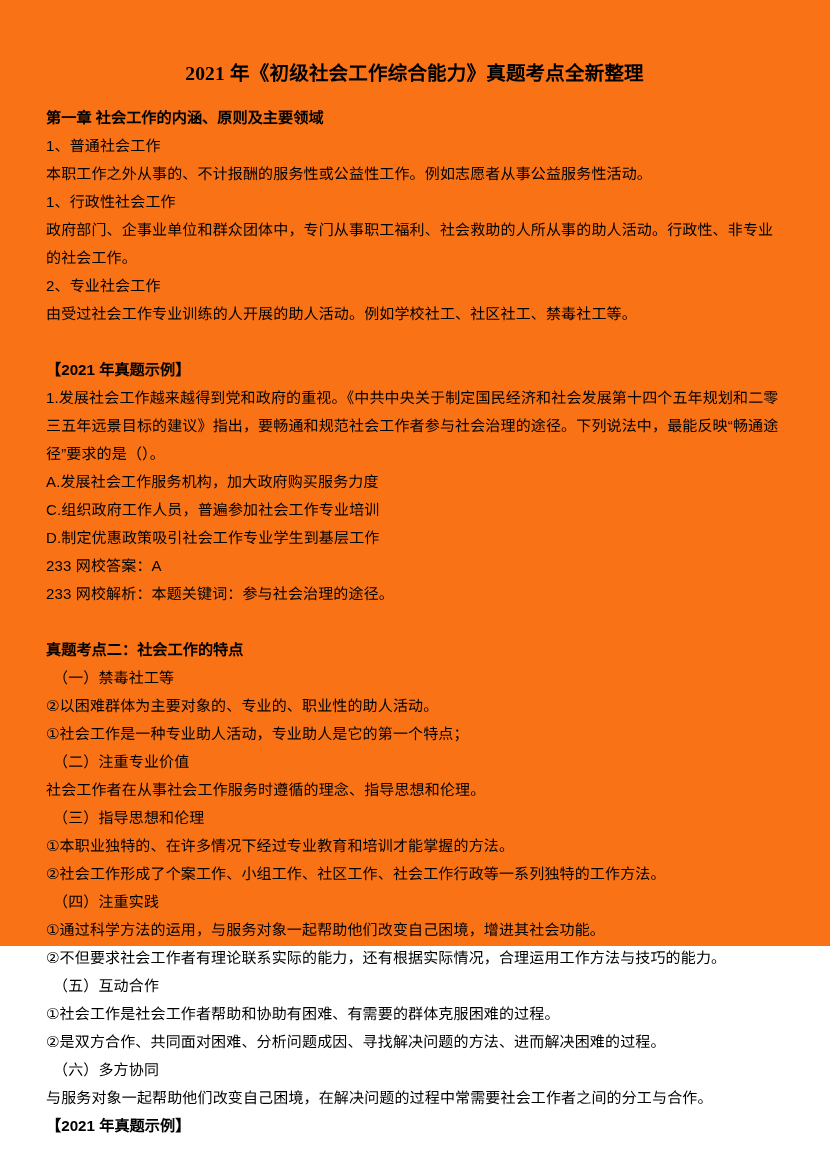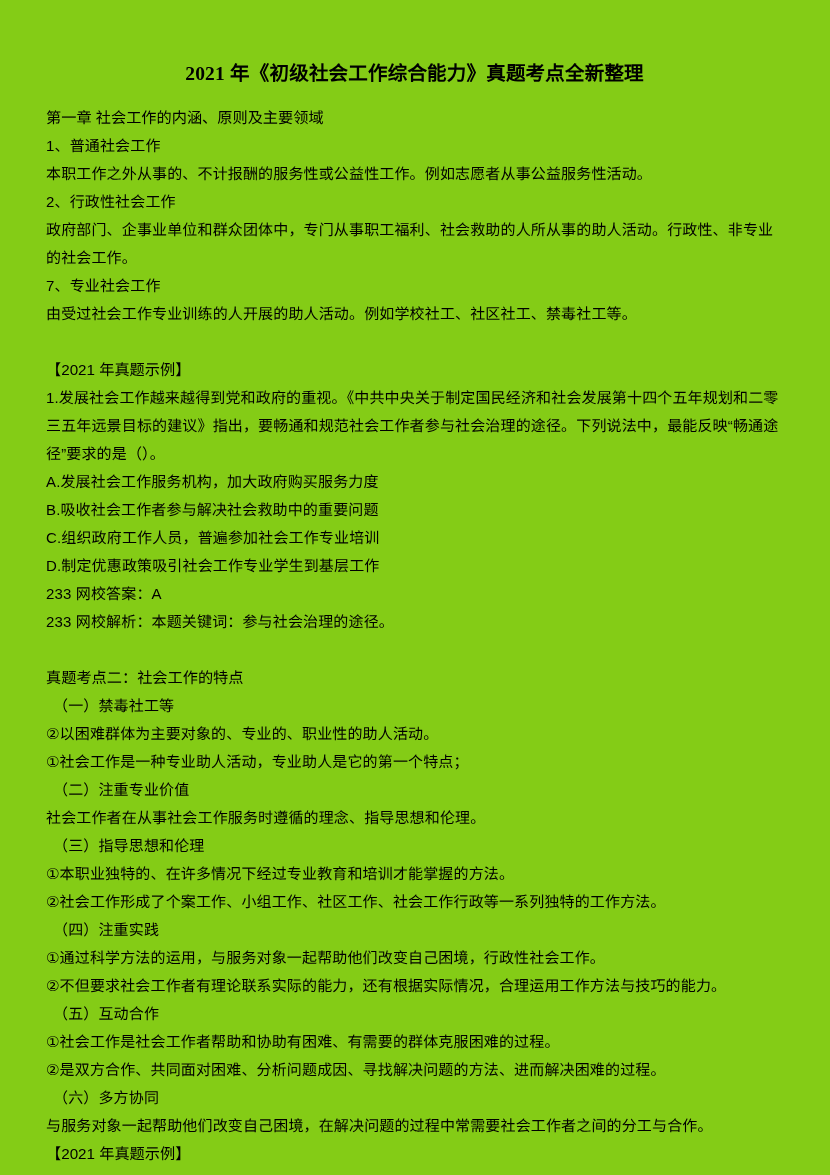--- a/index.html
+++ b/index.html
@@ -12,23 +12,23 @@
     width: 830px;
     height: 1175px;
     overflow: hidden;
     font-family: "Liberation Sans", "DejaVu Sans", sans-serif;
     color: #000000;
     -webkit-font-smoothing: antialiased;
   }
   .page {
     box-sizing: border-box;
     width: 830px;
-    height: 1175px;
+    height: 946px;
     padding: 46px 47px 16px 46px;
-    background: #84cc16;
+    background: #f97316;
   }
   
   .doc-title {
     font-family: "Liberation Serif", "DejaVu Serif", serif;
     font-size: 19.5px;
     font-weight: bold;
     text-align: center;
     line-height: 28px;
     letter-spacing: 0.2px;
     margin: 14px 0 16px 0;
@@ -42,21 +42,21 @@
     margin: 0;
     text-align: left;
     word-break: break-all;
   }
   
   .chapter-heading,
   .point-heading,
   .example-heading {
     font-size: 15.2px;
     line-height: 28px;
-    font-weight: normal;
+    font-weight: bold;
     margin: 0;
   }
   
   .subsection {
     text-indent: 7px;
   }
   
   .spacer {
     height: 28px;
   }
@@ -72,33 +72,32 @@
 
   <h1 class="doc-title">2021 年《初级社会工作综合能力》真题考点全新整理</h1>
 
   <p class="chapter-heading">第一章 社会工作的内涵、原则及主要领域</p>
 
   <section class="block">
 
 
     <p class="line">1、普通社会工作</p>
     <p class="line">本职工作之外从事的、不计报酬的服务性或公益性工作。例如志愿者从事公益服务性活动。</p>
-    <p class="line">2、行政性社会工作</p>
+    <p class="line">1、行政性社会工作</p>
     <p class="line">政府部门、企事业单位和群众团体中，专门从事职工福利、社会救助的人所从事的助人活动。行政性、非专业的社会工作。</p>
-    <p class="line">7、专业社会工作</p>
+    <p class="line">2、专业社会工作</p>
     <p class="line">由受过社会工作专业训练的人开展的助人活动。例如学校社工、社区社工、禁毒社工等。</p>
 
     <div class="spacer"></div>
 
     <p class="example-heading">【2021 年真题示例】</p>
 
     <p class="line">1.发展社会工作越来越得到党和政府的重视。《中共中央关于制定国民经济和社会发展第十四个五年规划和二零三五年远景目标的建议》指出，要畅通和规范社会工作者参与社会治理的途径。下列说法中，最能反映“畅通途径”要求的是（）。</p>
 
     <p class="line">A.发展社会工作服务机构，加大政府购买服务力度</p>
-    <p class="line">B.吸收社会工作者参与解决社会救助中的重要问题</p>
     <p class="line">C.组织政府工作人员，普遍参加社会工作专业培训</p>
     <p class="line">D.制定优惠政策吸引社会工作专业学生到基层工作</p>
 
     <p class="line">233 网校答案：A</p>
     <p class="line">233 网校解析：本题关键词：参与社会治理的途径。</p>
 
   </section>
 
   <div class="spacer"></div>
 
@@ -111,21 +110,21 @@
     <p class="line">①社会工作是一种专业助人活动，专业助人是它的第一个特点；</p>
 
     <p class="line subsection">（二）注重专业价值</p>
     <p class="line">社会工作者在从事社会工作服务时遵循的理念、指导思想和伦理。</p>
 
     <p class="line subsection">（三）指导思想和伦理</p>
     <p class="line">①本职业独特的、在许多情况下经过专业教育和培训才能掌握的方法。</p>
     <p class="line">②社会工作形成了个案工作、小组工作、社区工作、社会工作行政等一系列独特的工作方法。</p>
 
     <p class="line subsection">（四）注重实践</p>
-    <p class="line">①通过科学方法的运用，与服务对象一起帮助他们改变自己困境，行政性社会工作。</p>
+    <p class="line">①通过科学方法的运用，与服务对象一起帮助他们改变自己困境，增进其社会功能。</p>
     <p class="line">②不但要求社会工作者有理论联系实际的能力，还有根据实际情况，合理运用工作方法与技巧的能力。</p>
 
     <p class="line subsection">（五）互动合作</p>
     <p class="line">①社会工作是社会工作者帮助和协助有困难、有需要的群体克服困难的过程。</p>
     <p class="line">②是双方合作、共同面对困难、分析问题成因、寻找解决问题的方法、进而解决困难的过程。</p>
 
     <p class="line subsection">（六）多方协同</p>
     <p class="line">与服务对象一起帮助他们改变自己困境，在解决问题的过程中常需要社会工作者之间的分工与合作。</p>
 
     <p class="example-heading">【2021 年真题示例】</p>

